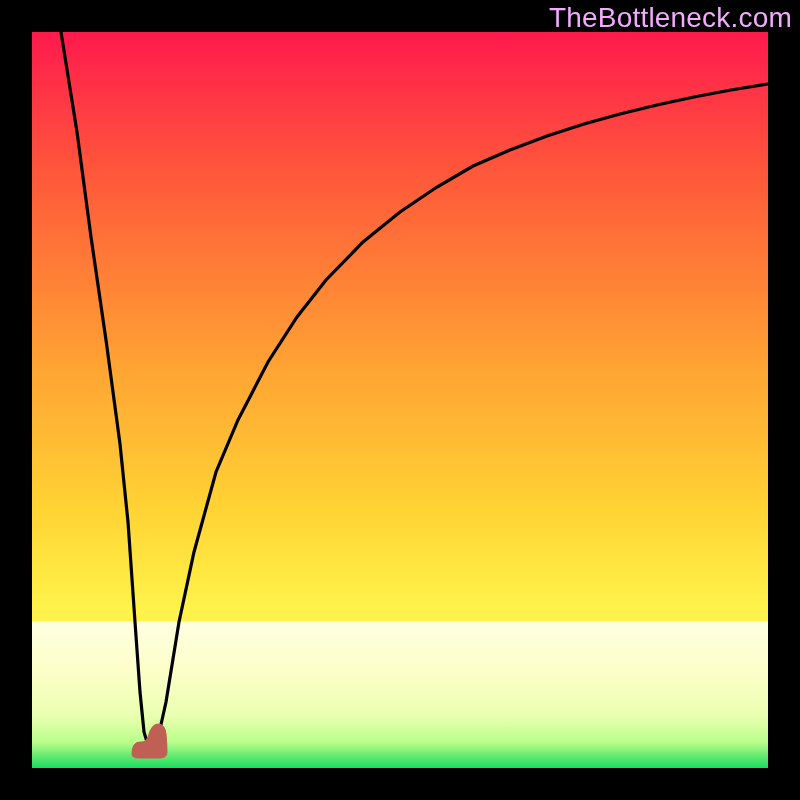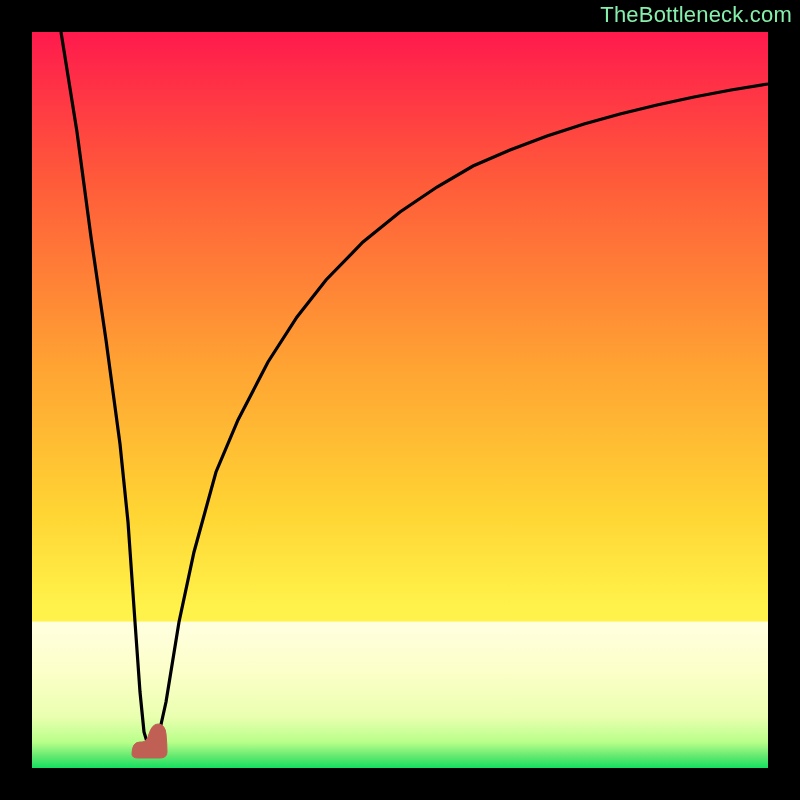--- a/index.html
+++ b/index.html
@@ -39,22 +39,22 @@
     top: 0;
     width: 736px;
     height: 736px;
     pointer-events: none;
   }
   .watermark {
     position: absolute;
     top: 2px;
     right: 8px;
     font-family: Arial, Helvetica, sans-serif;
-    font-size: 22px;
-    color: #86efac;
+    font-size: 28px;
+    color: #f0abfc;
     font-weight: 400;
     letter-spacing: 0.2px;
   }
 </style>
 </head>
 <body>
 
 <div class="outer">
 
   <div class="watermark">TheBottleneck.com</div>

